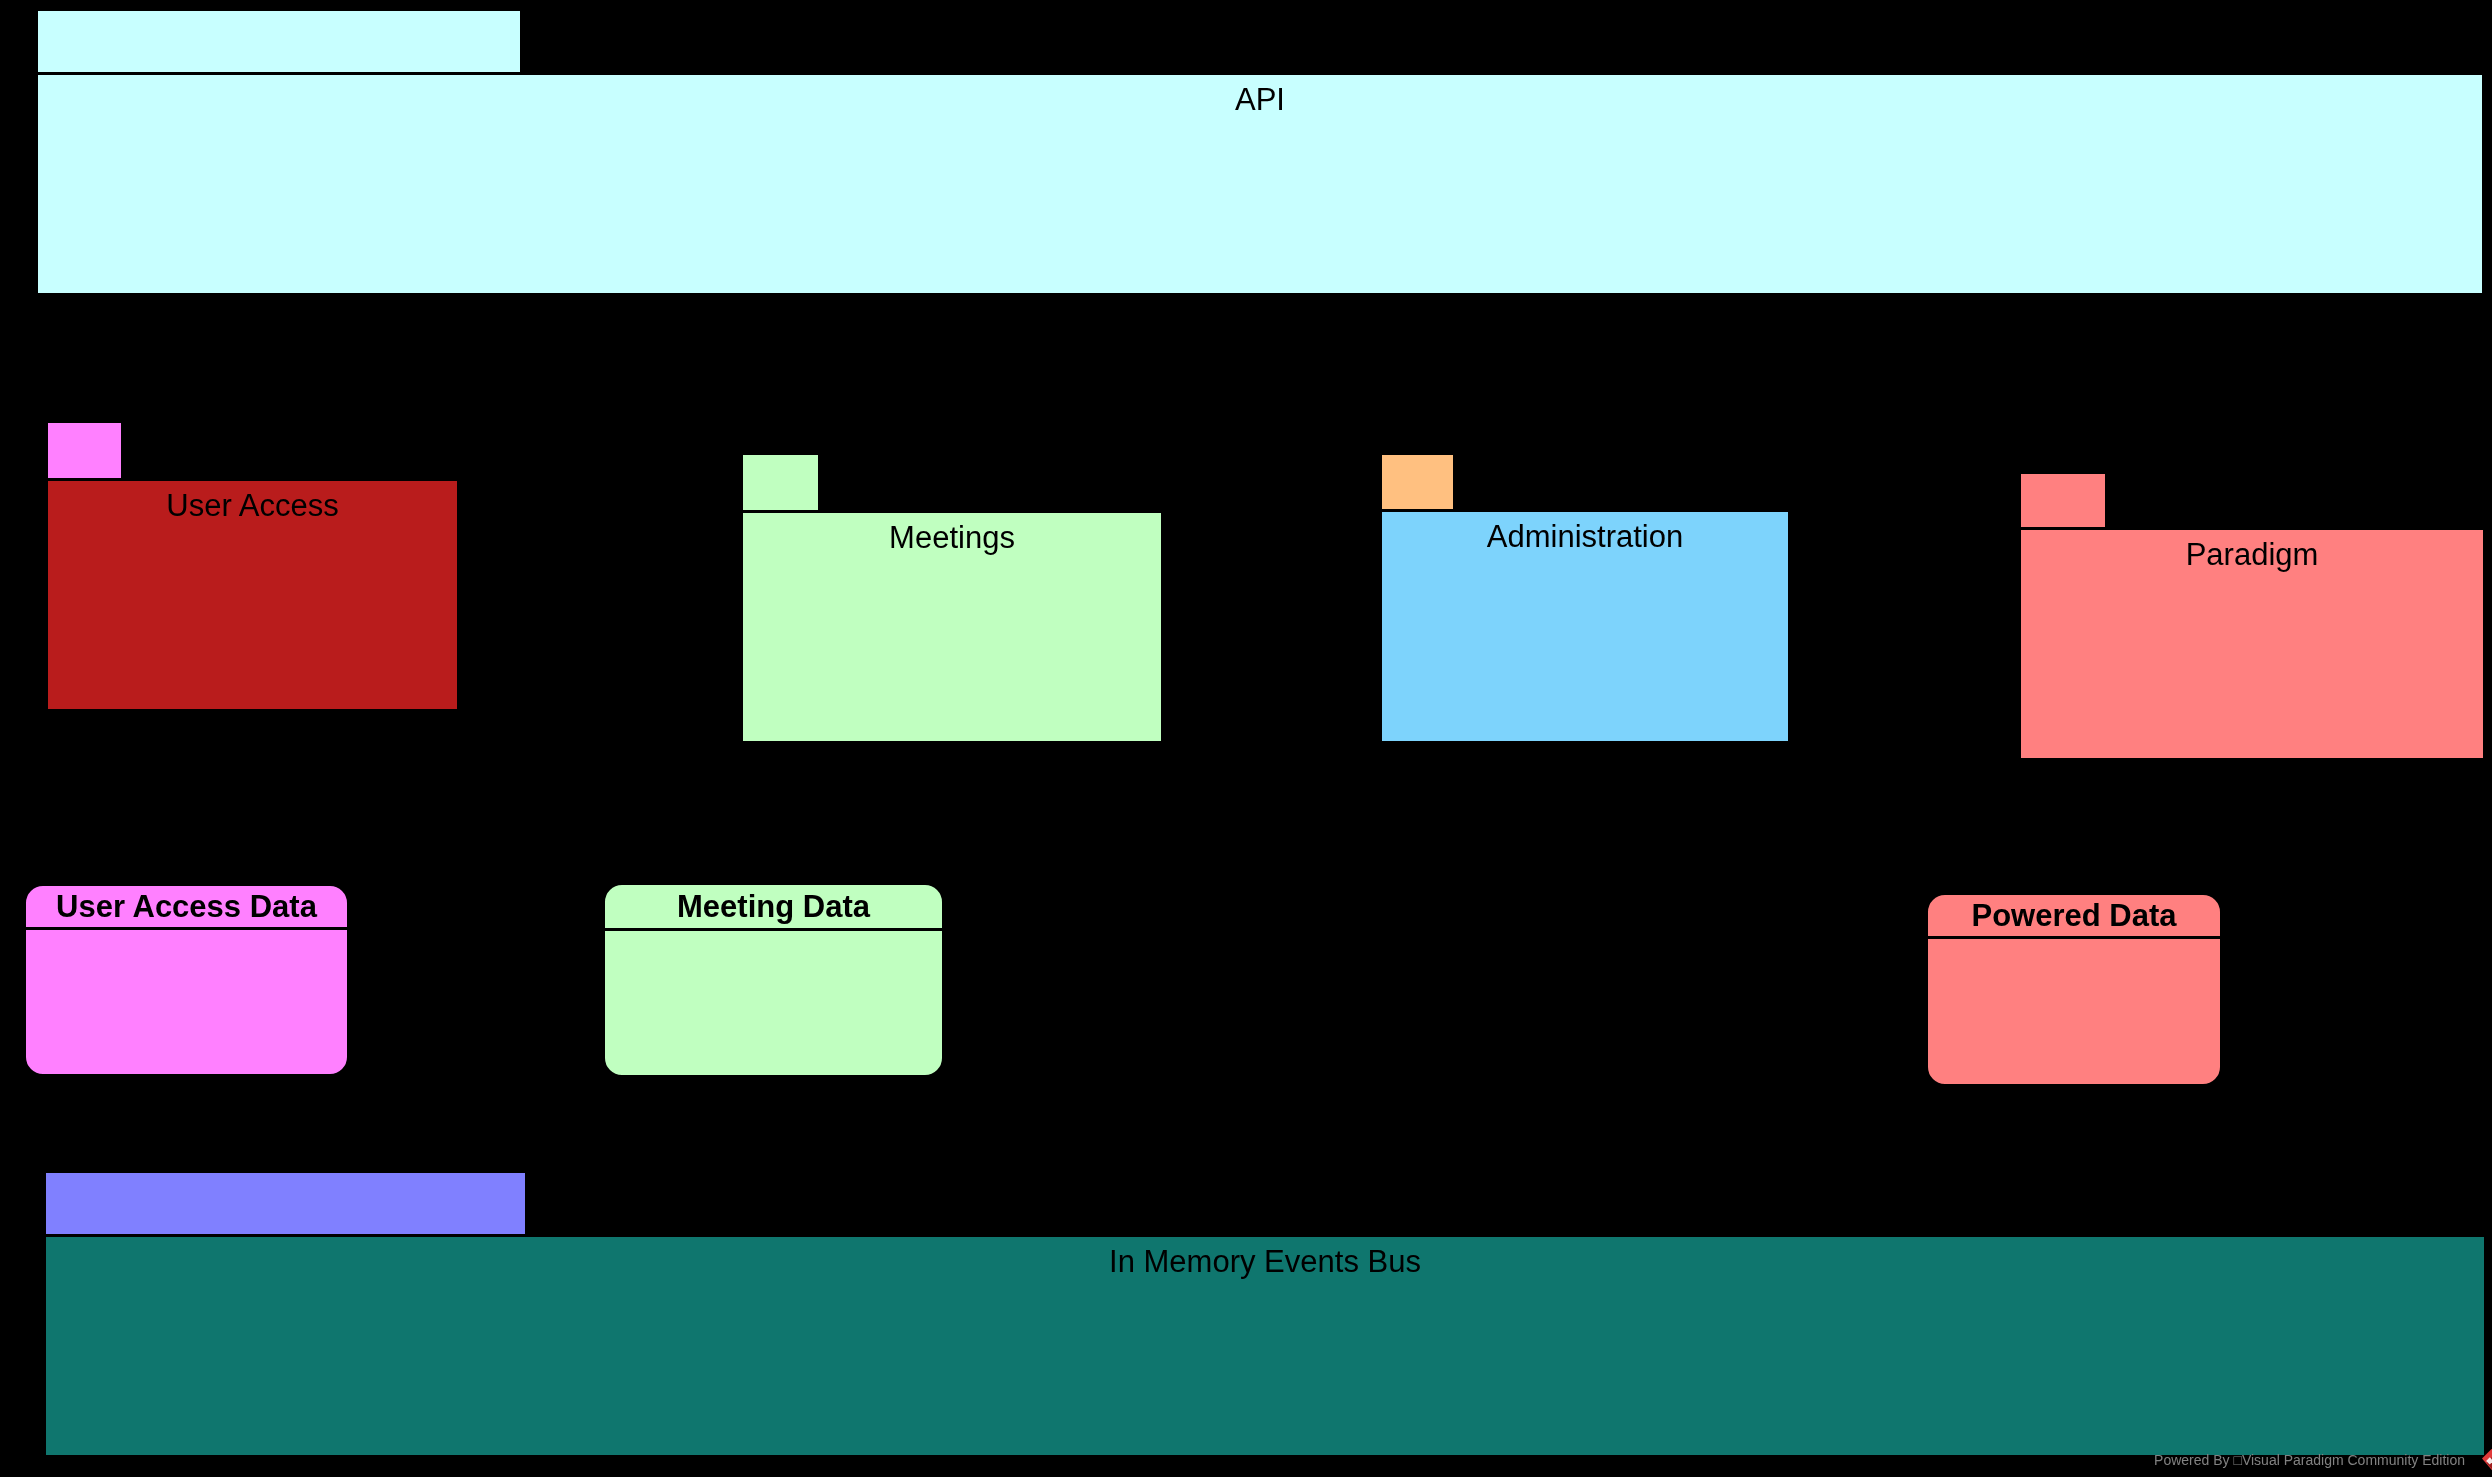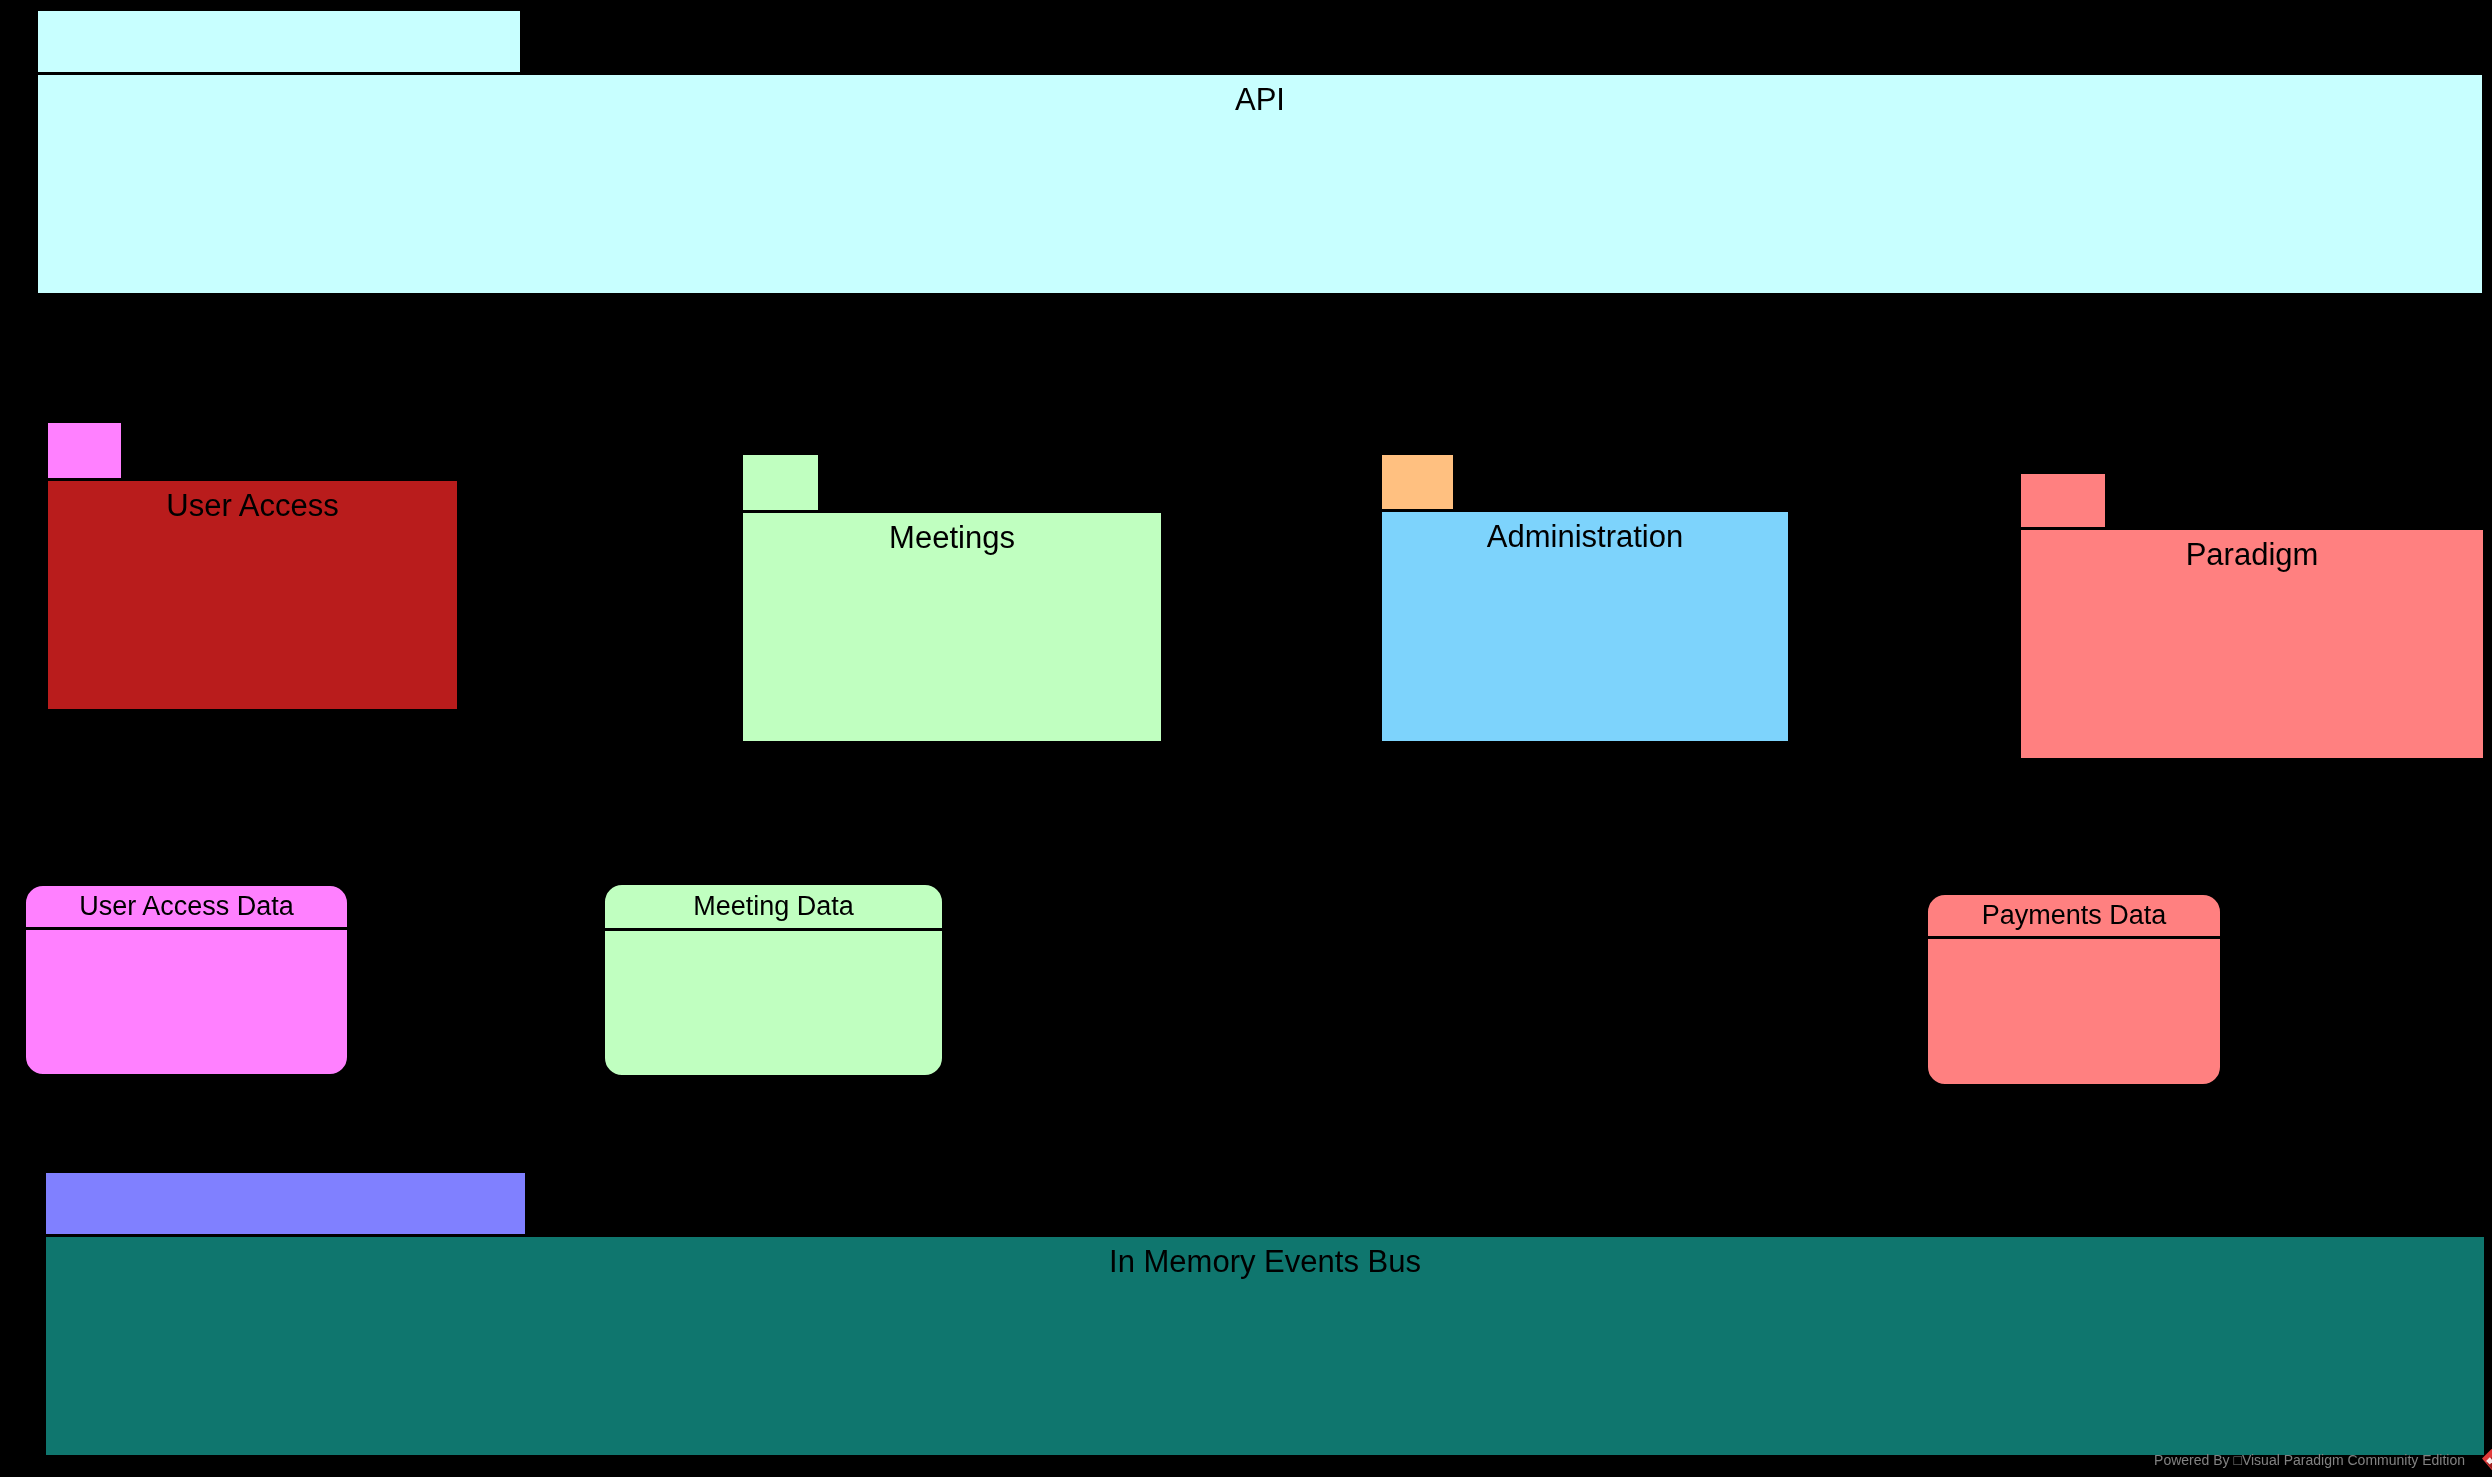--- a/index.html
+++ b/index.html
@@ -45,22 +45,23 @@
     border: 3px solid #000;
     border-radius: 20px;
     overflow: hidden;
   }
   .store-header {
     box-sizing: border-box;
     border-bottom: 3px solid #000;
     display: flex;
     align-items: center;
     justify-content: center;
-    font-size: 27px;
+    font-size: 31px;
     white-space: nowrap;
+    font-weight: bold;
   }
   
   .watermark {
     position: absolute;
     top: 1447px;
     right: 1px;
     display: flex;
     align-items: center;
     gap: 17px;
   }
@@ -124,21 +125,21 @@
 
   <div class="store" style="left: 589px; top: 882px; width: 343px; height: 196px; background-color: rgb(192, 255, 192);">
     <div class="store-header" style="height:46px;">
       <span>Meeting Data</span>
     </div>
   </div>
 
 
   <div class="store" style="left: 1912px; top: 892px; width: 298px; height: 195px; background-color: rgb(255, 128, 128);">
     <div class="store-header" style="height:44px;">
-      <span>Payments Data</span>
+      <span>Powered Data</span>
     </div>
   </div>
 
   <div class="pkg">
     <div class="pkg-tab" style="left: 30px; top: 1170px; width: 485px; height: 64px; background-color: rgb(128, 128, 255);"></div>
     <div class="pkg-body" style="left: 30px; top: 1234px; width: 2444px; height: 224px; background-color: #0f766e;">
       <span class="pkg-label">In Memory Events Bus</span>
     </div>
   </div>
 

